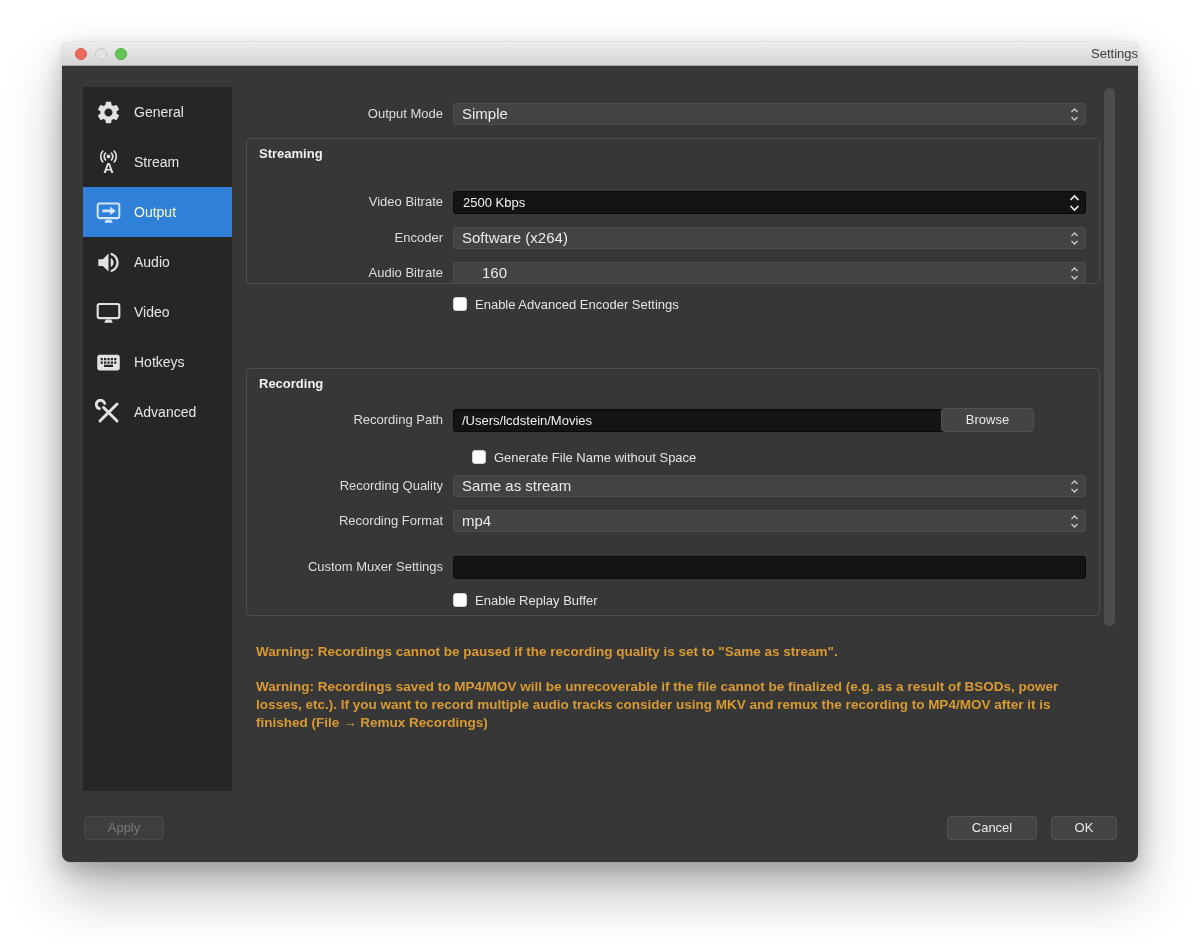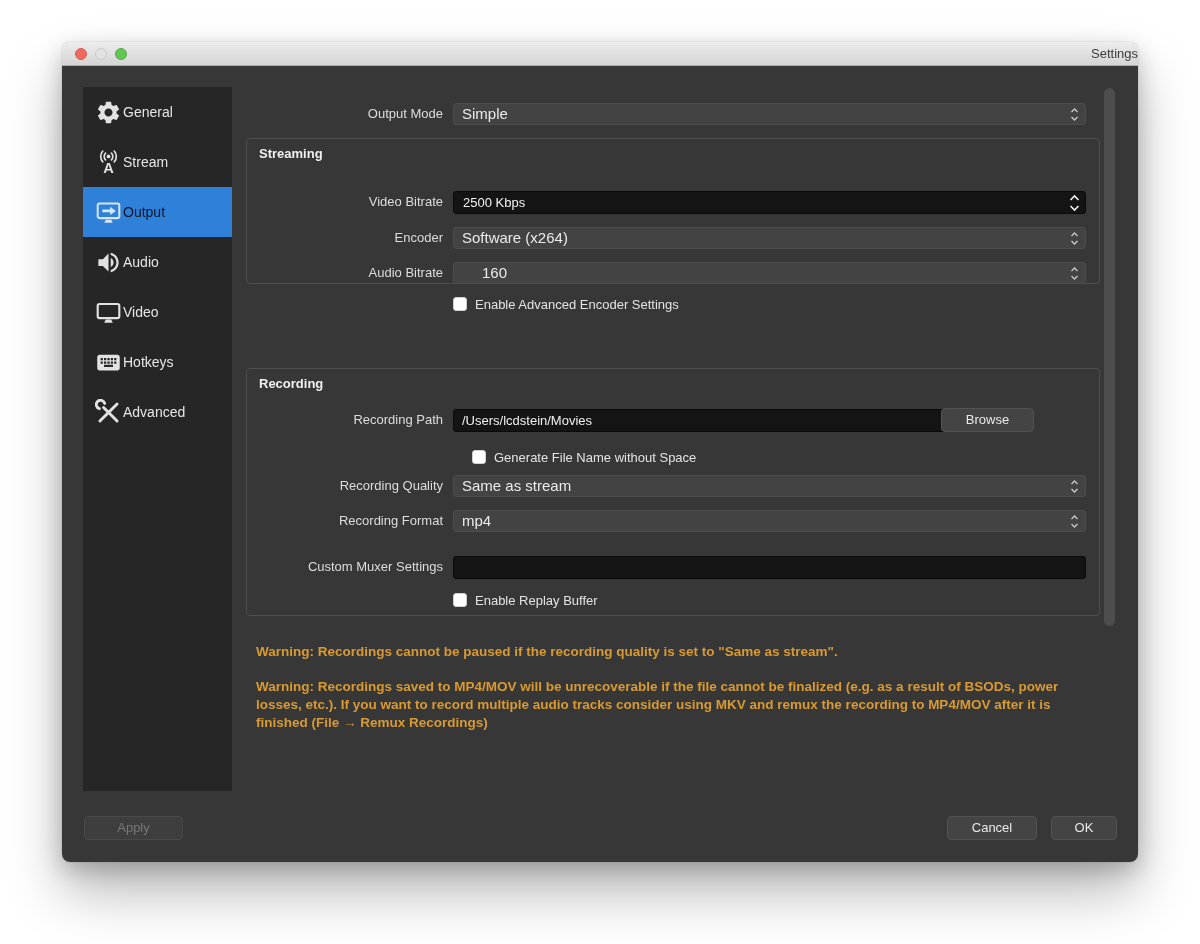--- a/index.html
+++ b/index.html
@@ -26,23 +26,23 @@
   .light.green { background:#62c554; border:1px solid #53ad46; }
   .win-title { text-align:right; line-height:24px; font-size:13px; color:#3c3c3c; }
 
   .content {
     position:absolute; left:0; top:24px; right:0; bottom:0;
     background:#373737; border-radius:0 0 8px 8px; overflow:hidden;
   }
 
   
   .sidebar { position:absolute; left:21px; top:21px; width:149px; height:704px; background:#262626; }
-  .side-item { height:50px; display:flex; align-items:center; padding:0 10px;
+  .side-item { height:50px; display:flex; align-items:center; gap:11px; padding:0 10px;
                color:#e6e6e6; font-size:14px; cursor:default; }
-  .side-item.selected { background:#2e80d9; color:#0f172a; }
+  .side-item.selected { background:#2e80d9; color:#fef9c3; }
   .side-icon { width:30px; height:30px; display:flex; align-items:center; justify-content:center; color:#e2e2e2; flex:0 0 30px; }
   .side-item.selected .side-icon { color:#d4e5f7; }
   .side-icon svg { width:27px; height:27px; }
 
   
   .field-label { position:absolute; left:201px; width:180px; text-align:right;
                  color:#dddddd; font-size:13px; line-height:22px; }
   .combo { position:absolute; left:391px; width:633px; height:22px; background:#434343;
            border:1px solid #4d4d4d; border-radius:3px; color:#ebebeb; font-size:15px;
            line-height:20px; padding:0 22px 0 8px; }
@@ -243,21 +243,21 @@
       <div class="field-label" style="top:490px;">Custom Muxer Settings</div>
       <input class="text-input" style="top: 490px; width: 633px;" value="">
       <div class="check-row" style="top:526px;">
         <span class="checkbox"></span>
         <span class="check-label">Enable Replay Buffer</span>
       </div>
 
       <div class="warning" style="top:577px;">Warning: Recordings cannot be paused if the recording quality is set to "Same as stream".</div>
       <div class="warning" style="top:612px;">Warning: Recordings saved to MP4/MOV will be unrecoverable if the file cannot be finalized (e.g. as a result of BSODs, power losses, etc.). If you want to record multiple audio tracks consider using MKV and remux the recording to MP4/MOV after it is finished (File → Remux Recordings)</div>
 
-      <button class="btn disabled" style="left:22px; top:750px; width:99px;">Apply</button>
+      <button class="btn disabled" style="left:22px; top:750px; width:80px;">Apply</button>
       <button class="btn" style="left:885px; top:750px; width:90px;">Cancel</button>
       <button class="btn" style="left:989px; top:750px; width:66px;">OK</button>
 
       <div class="scroll-thumb"></div>
 
     </div>
   </div>
 </div>
 
 </body></html>

